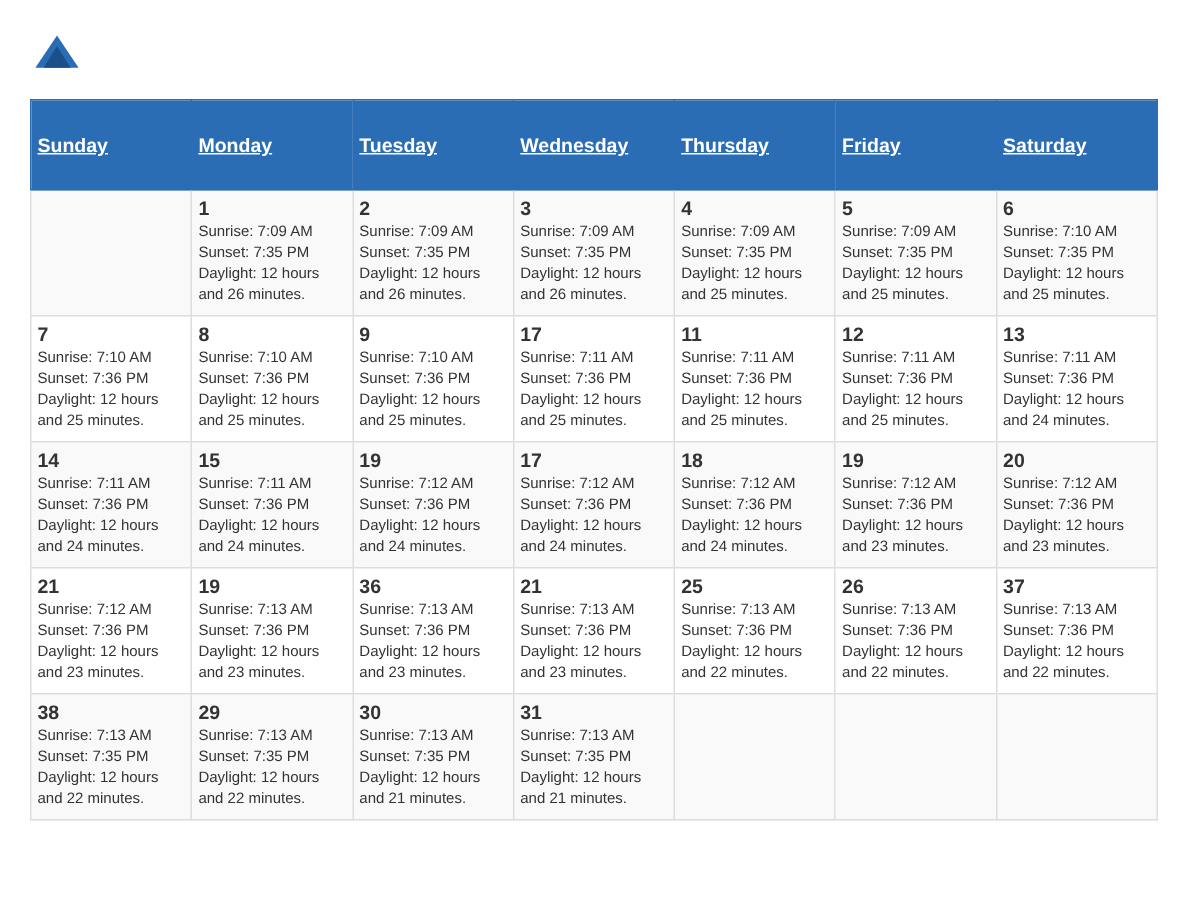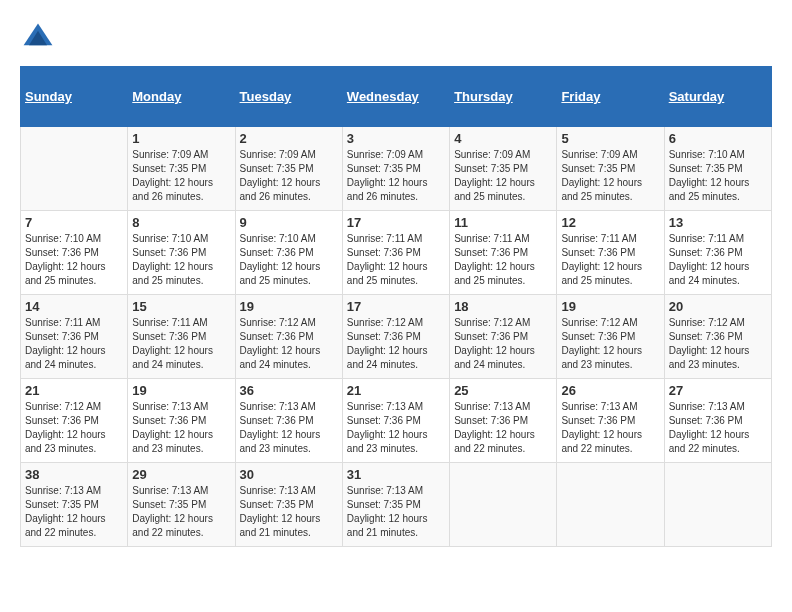--- a/index.html
+++ b/index.html
@@ -309,21 +309,21 @@
 and 22 minutes.</div>
         </td>
         <td>
           <span class="day-num">26</span>
           <div class="day-info" style="white-space: pre-line;">Sunrise: 7:13 AM
 Sunset: 7:36 PM
 Daylight: 12 hours
 and 22 minutes.</div>
         </td>
         <td>
-          <span class="day-num">27</span>
+          <span class="day-num">37</span>
           <div class="day-info" style="white-space: pre-line;">Sunrise: 7:13 AM
 Sunset: 7:36 PM
 Daylight: 12 hours
 and 22 minutes.</div>
         </td>
       </tr>
       <tr>
         <td>
           <span class="day-num">38</span>
           <div class="day-info" style="white-space: pre-line;">Sunrise: 7:13 AM

